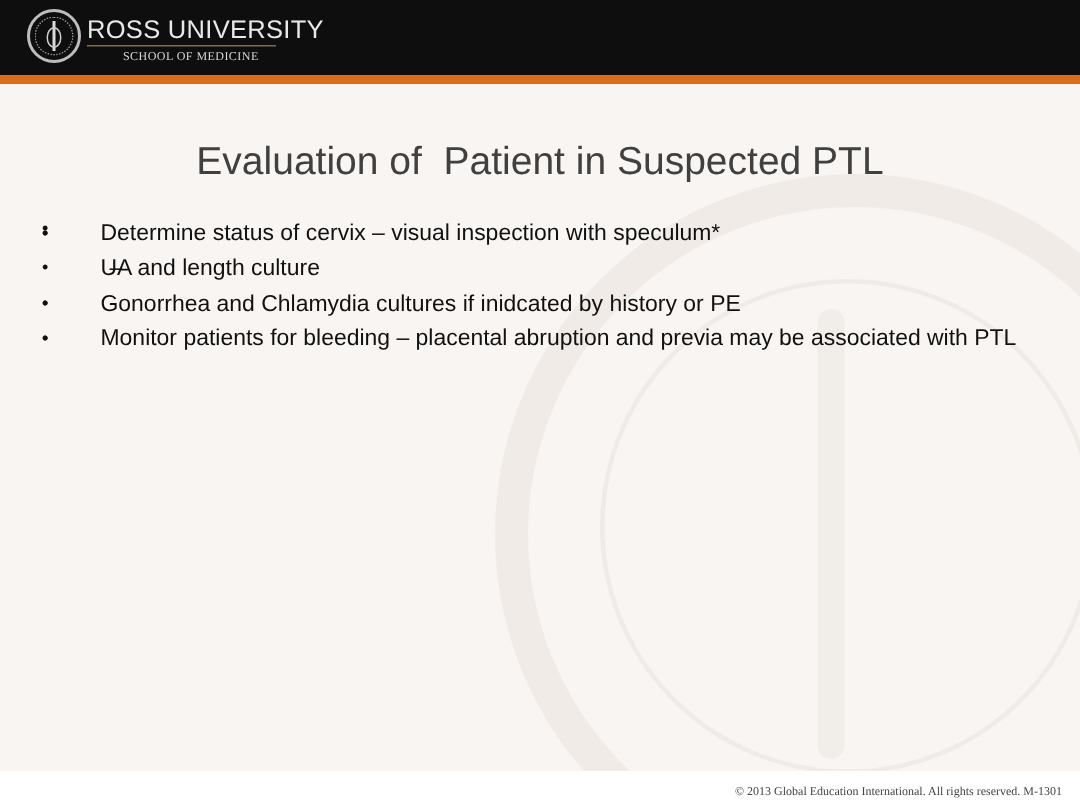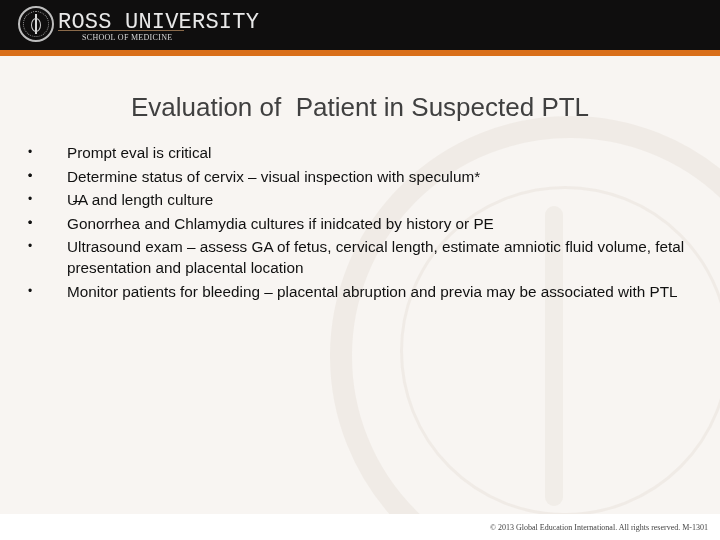--- a/index.html
+++ b/index.html
@@ -26,22 +26,22 @@
     }
     .seal .staff {
       position: absolute; left: 15px; top: 6px; width: 2px; height: 20px; background: #d9d9d9;
     }
     .seal .snake {
       position: absolute; left: 11px; top: 10px; width: 8px; height: 12px;
       border: 1px solid #cfcfcf; border-radius: 50%;
     }
     .brand-title {
       position: absolute; left: 58px; top: 10px;
-      font-family: Liberation Mono, monospace;
-      font-size: 22px; color: #e8e8e8; letter-spacing: 0.2px; white-space: nowrap;
+      font-family: Liberation Sans, sans-serif;
+      font-size: 17px; color: #e8e8e8; letter-spacing: 0.2px; white-space: nowrap;
     }
     .brand-rule {
       position: absolute; left: 58px; top: 30px; width: 126px; height: 1px; background: #8a6a4a;
     }
     .brand-sub {
       position: absolute; left: 82px; top: 33px;
       font-family: "Liberation Serif", "DejaVu Serif", serif;
       font-size: 8px; color: #d8d8d8; letter-spacing: 0.3px; white-space: nowrap;
     }
     .slide-body {
@@ -102,21 +102,20 @@
   <div class="watermark"></div>
   <div class="watermark-inner"></div>
   <div class="watermark-staff"></div>
 </div>
 
 <div class="slide-title">Evaluation of  Patient in Suspected PTL</div>
 
 <ul class="bullets">
   <li class="bullet-item">
     <span class="bullet-dot">•</span>
-    <span>Prompt eval is critical</span>
   </li>
   <li class="bullet-item">
     <span class="bullet-dot">•</span>
   </li>
   <li class="bullet-item">
     <span class="bullet-dot">•</span>
     <span>Determine status of cervix – visual inspection with speculum*</span>
   </li>
   <li class="sub-item">
     <span class="sub-dash">–</span>
@@ -127,21 +126,20 @@
   </li>
   <li class="bullet-item">
     <span class="bullet-dot">•</span>
   </li>
   <li class="bullet-item">
     <span class="bullet-dot">•</span>
     <span>Gonorrhea and Chlamydia cultures if inidcated by history or PE</span>
   </li>
   <li class="bullet-item">
     <span class="bullet-dot">•</span>
-    <span>Ultrasound exam – assess GA of fetus, cervical length, estimate amniotic fluid volume, fetal presentation and placental location</span>
   </li>
   <li class="bullet-item">
     <span class="bullet-dot">•</span>
     <span>Monitor patients for bleeding – placental abruption and previa may be associated with PTL</span>
   </li>
 </ul>
 
 <div class="footer">
   <div class="copyright">© 2013 Global Education International. All rights reserved. M-1301</div>
 </div>

